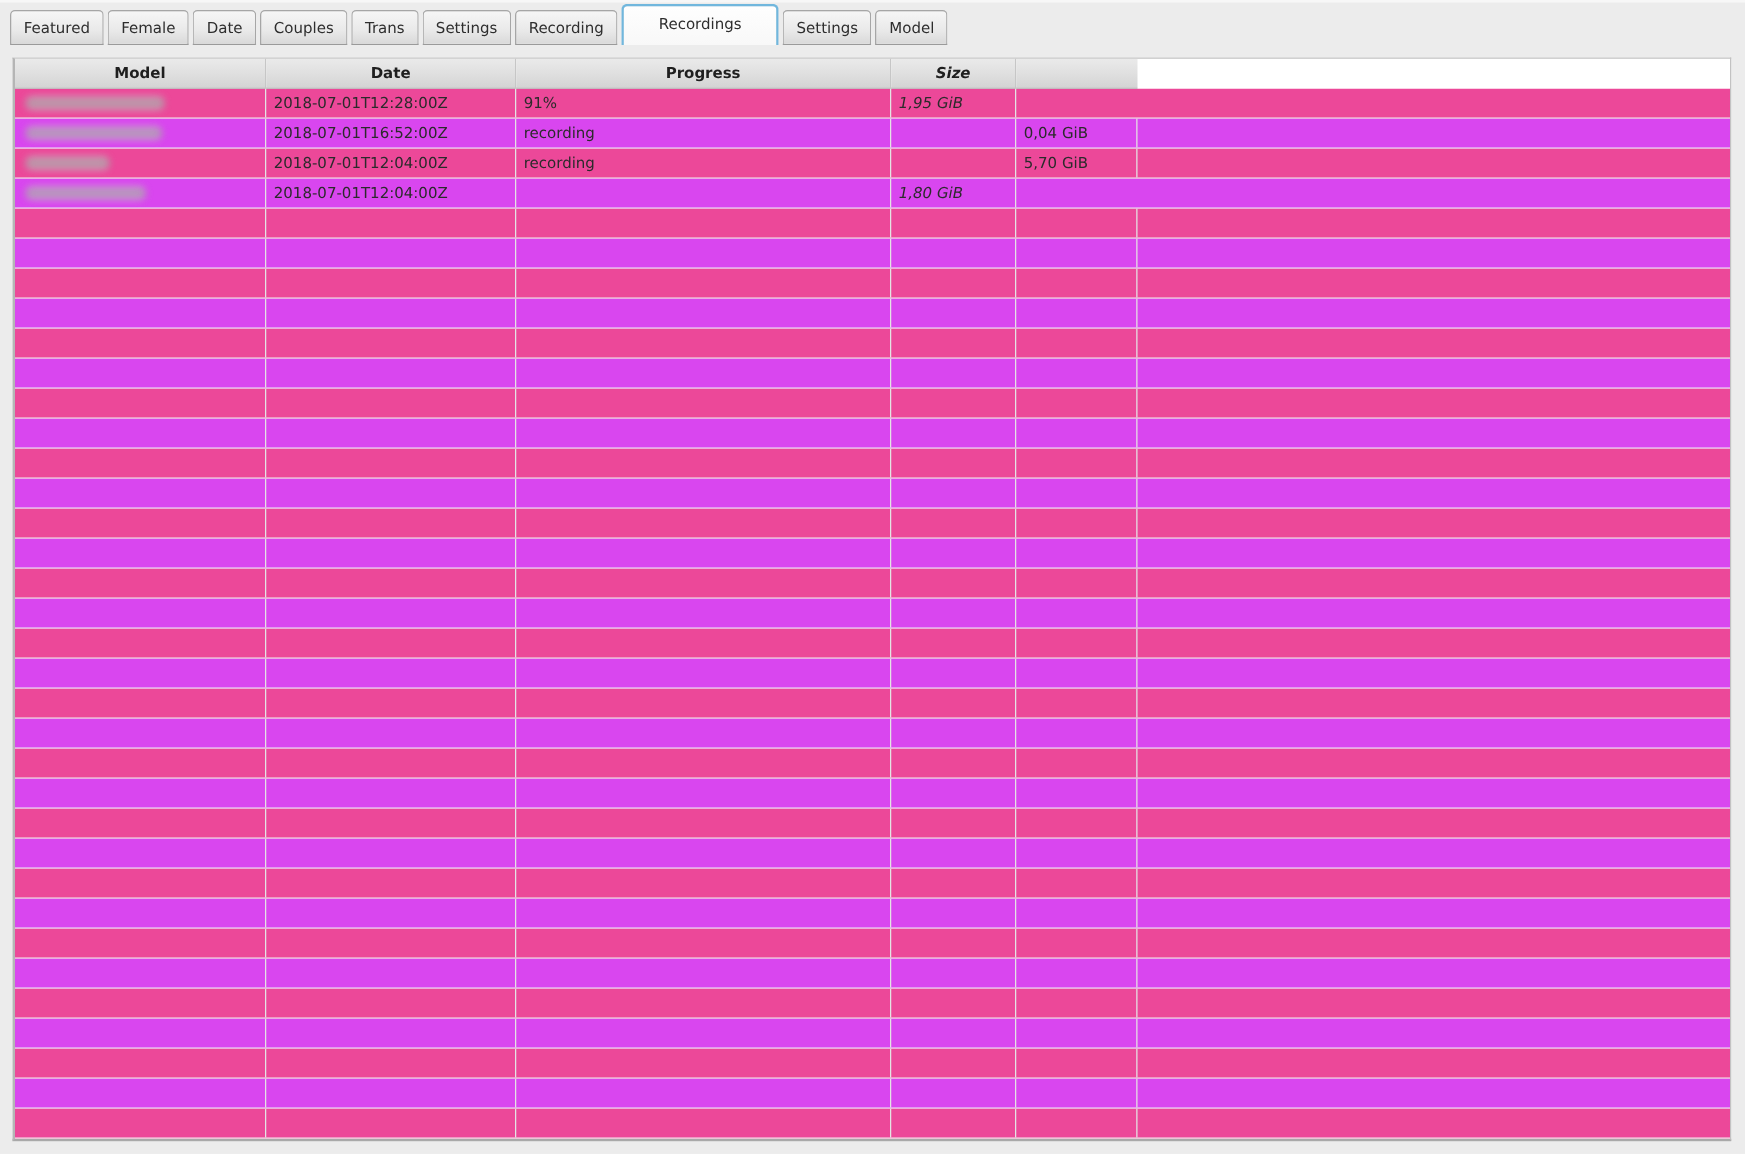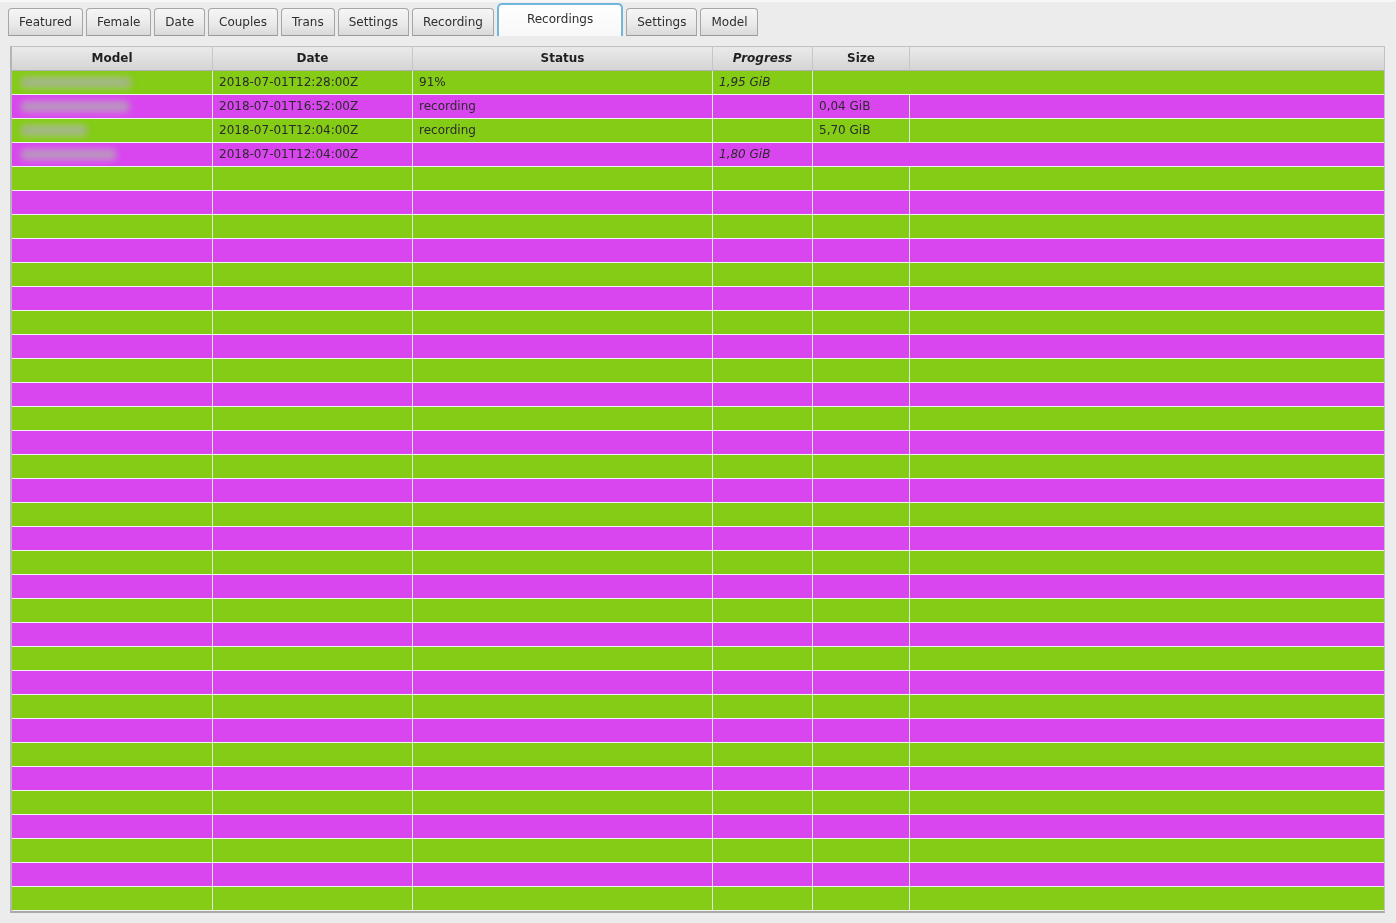--- a/index.html
+++ b/index.html
@@ -84,21 +84,21 @@
     border-bottom: 1px solid #b2b2b2;
     overflow: hidden;
     white-space: nowrap;
   }
   .hcell:last-child { border-right: none; }
   .row {
     display: flex;
     height: 24px;
     box-sizing: border-box;
     border-bottom: 1px solid #f0f0f0;
-    background: #84cc16;
+    background: #ec4899;
   }
   .row.even { background: #d946ef; }
   .cell {
     box-sizing: border-box;
     height: 23px;
     line-height: 23px;
     font-size: 12px;
     color: #2b2b2b;
     padding-left: 6px;
     border-right: 1px solid #e4e4e4;
@@ -137,21 +137,20 @@
     <div class="tab">Recording</div>
     <div class="tab active">Recordings</div>
     <div class="tab">Settings</div>
     <div class="tab">Model</div>
   </div>
 
 <div class="table-wrap">
   <div class="thead">
       <div class="hcell">Model</div>
       <div class="hcell">Date</div>
-      <div class="hcell">Status</div>
       <div class="hcell">Progress</div>
       <div class="hcell">Size</div>
       <div class="hcell"></div>
     </div>
   <div class="tbody">
       <div class="row">
         <div class="cell">
           <div class="redacted" style="width: 112px;"></div>
         </div>
         <div class="cell">2018-07-01T12:28:00Z</div>

